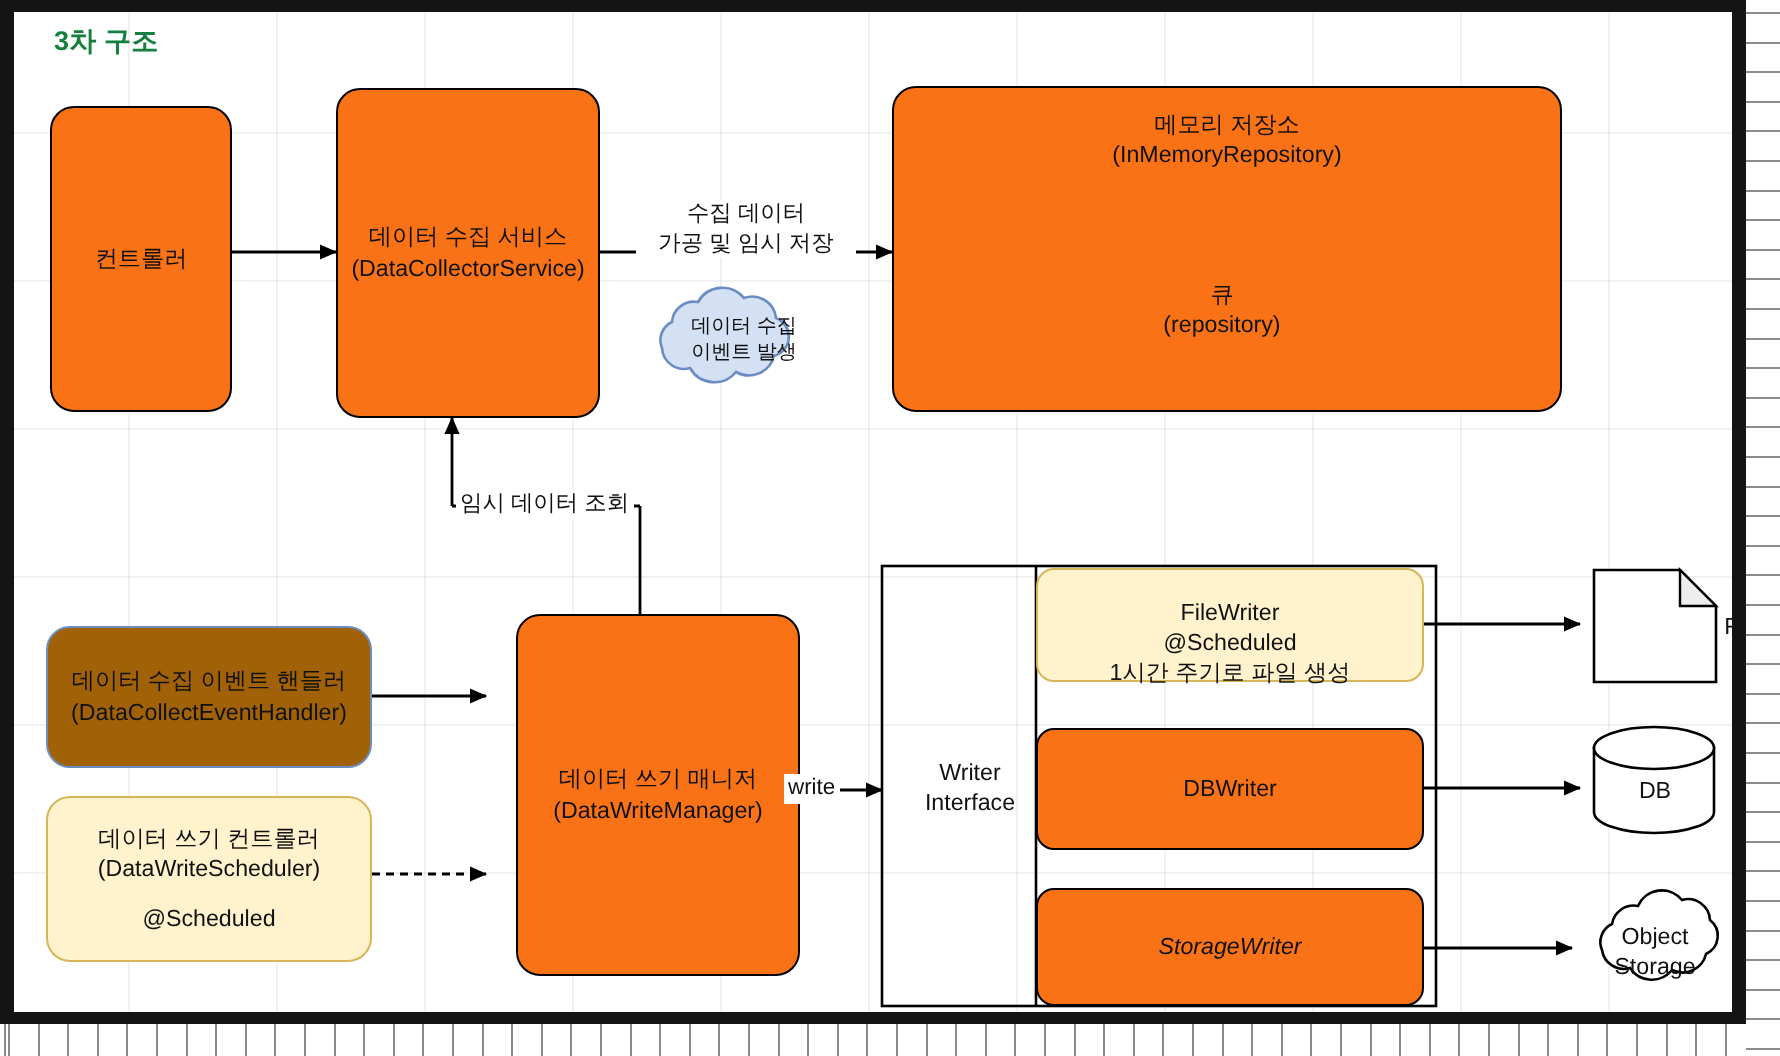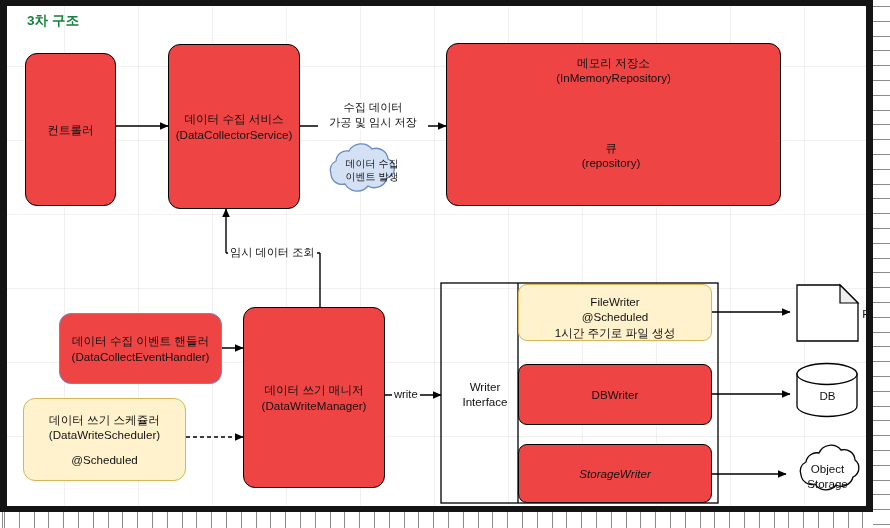--- a/index.html
+++ b/index.html
@@ -79,31 +79,30 @@
     position: absolute;
     box-sizing: border-box;
     display: flex;
     flex-direction: column;
     align-items: center;
     justify-content: center;
     text-align: center;
     font-size: 11.6px;
     line-height: 1.32;
     color: #111111;
-    background: #ef4444;
+    background: #f97316;
     border: 1.3px solid #000000;
   }
   .node.rounded { border-radius: 12px; }
   .node .ln { display: block; white-space: nowrap; }
   .node .gap { height: 9px; }
 
   .node.blue {
-    background: #ef4444;
+    background: #a16207;
     border-color: #6b8cc0;
-    margin-left: 36px;
   }
   .node.yellow {
     background: #fff2cc;
     border-color: #d6b656;
   }
 
   
   svg.layer {
     position: absolute;
     left: 0; top: 0;
@@ -220,37 +219,37 @@
     <span class="ln">데이터 수집</span><br>
     <span class="ln">이벤트 발생</span>
   </div>
 
   <div class="node rounded blue" style="left:23px; top:313px; width:163px; height:71px;">
     <span class="ln">데이터 수집 이벤트 핸들러</span>
     <span class="ln">(DataCollectEventHandler)</span>
   </div>
 
   <div class="node rounded yellow" style="left:23px; top:398px; width:163px; height:83px;">
-    <span class="ln">데이터 쓰기 스케쥴러</span>
+    <span class="ln">데이터 쓰기 컨트롤러</span>
     <span class="ln">(DataWriteScheduler)</span>
     <span class="gap"></span>
     <span class="ln">@Scheduled</span>
   </div>
 
-  <div class="node rounded" style="left:243px; top:307px; width:142px; height:181px;">
+  <div class="node rounded" style="left:258px; top:307px; width:142px; height:181px;">
     <span class="ln">데이터 쓰기 매니저</span>
     <span class="ln">(DataWriteManager)</span>
   </div>
 
   <div class="glyph-label" style="left:441px; top:379px; width:88px;">
     <span class="ln">Writer</span><br>
     <span class="ln">Interface</span>
   </div>
 
-  <div class="node rounded yellow" style="left:518px; top:284px; width:194px; height:57px; justify-content:flex-end; padding-top:18px; border-radius:9px;">
+  <div class="node rounded yellow" style="left:518px; top:284px; width:194px; height:57px; justify-content:center; padding-top:18px; border-radius:9px;">
     <span class="ln">FileWriter</span>
     <span class="gap"></span>
     <span class="ln">@Scheduled</span>
     <span class="ln">1시간 주기로 파일 생성</span>
   </div>
 
   <div class="node rounded" style="left:518px; top:364px; width:194px; height:61px; border-radius:9px;">
     <span class="ln">DBWriter</span>
   </div>
 

